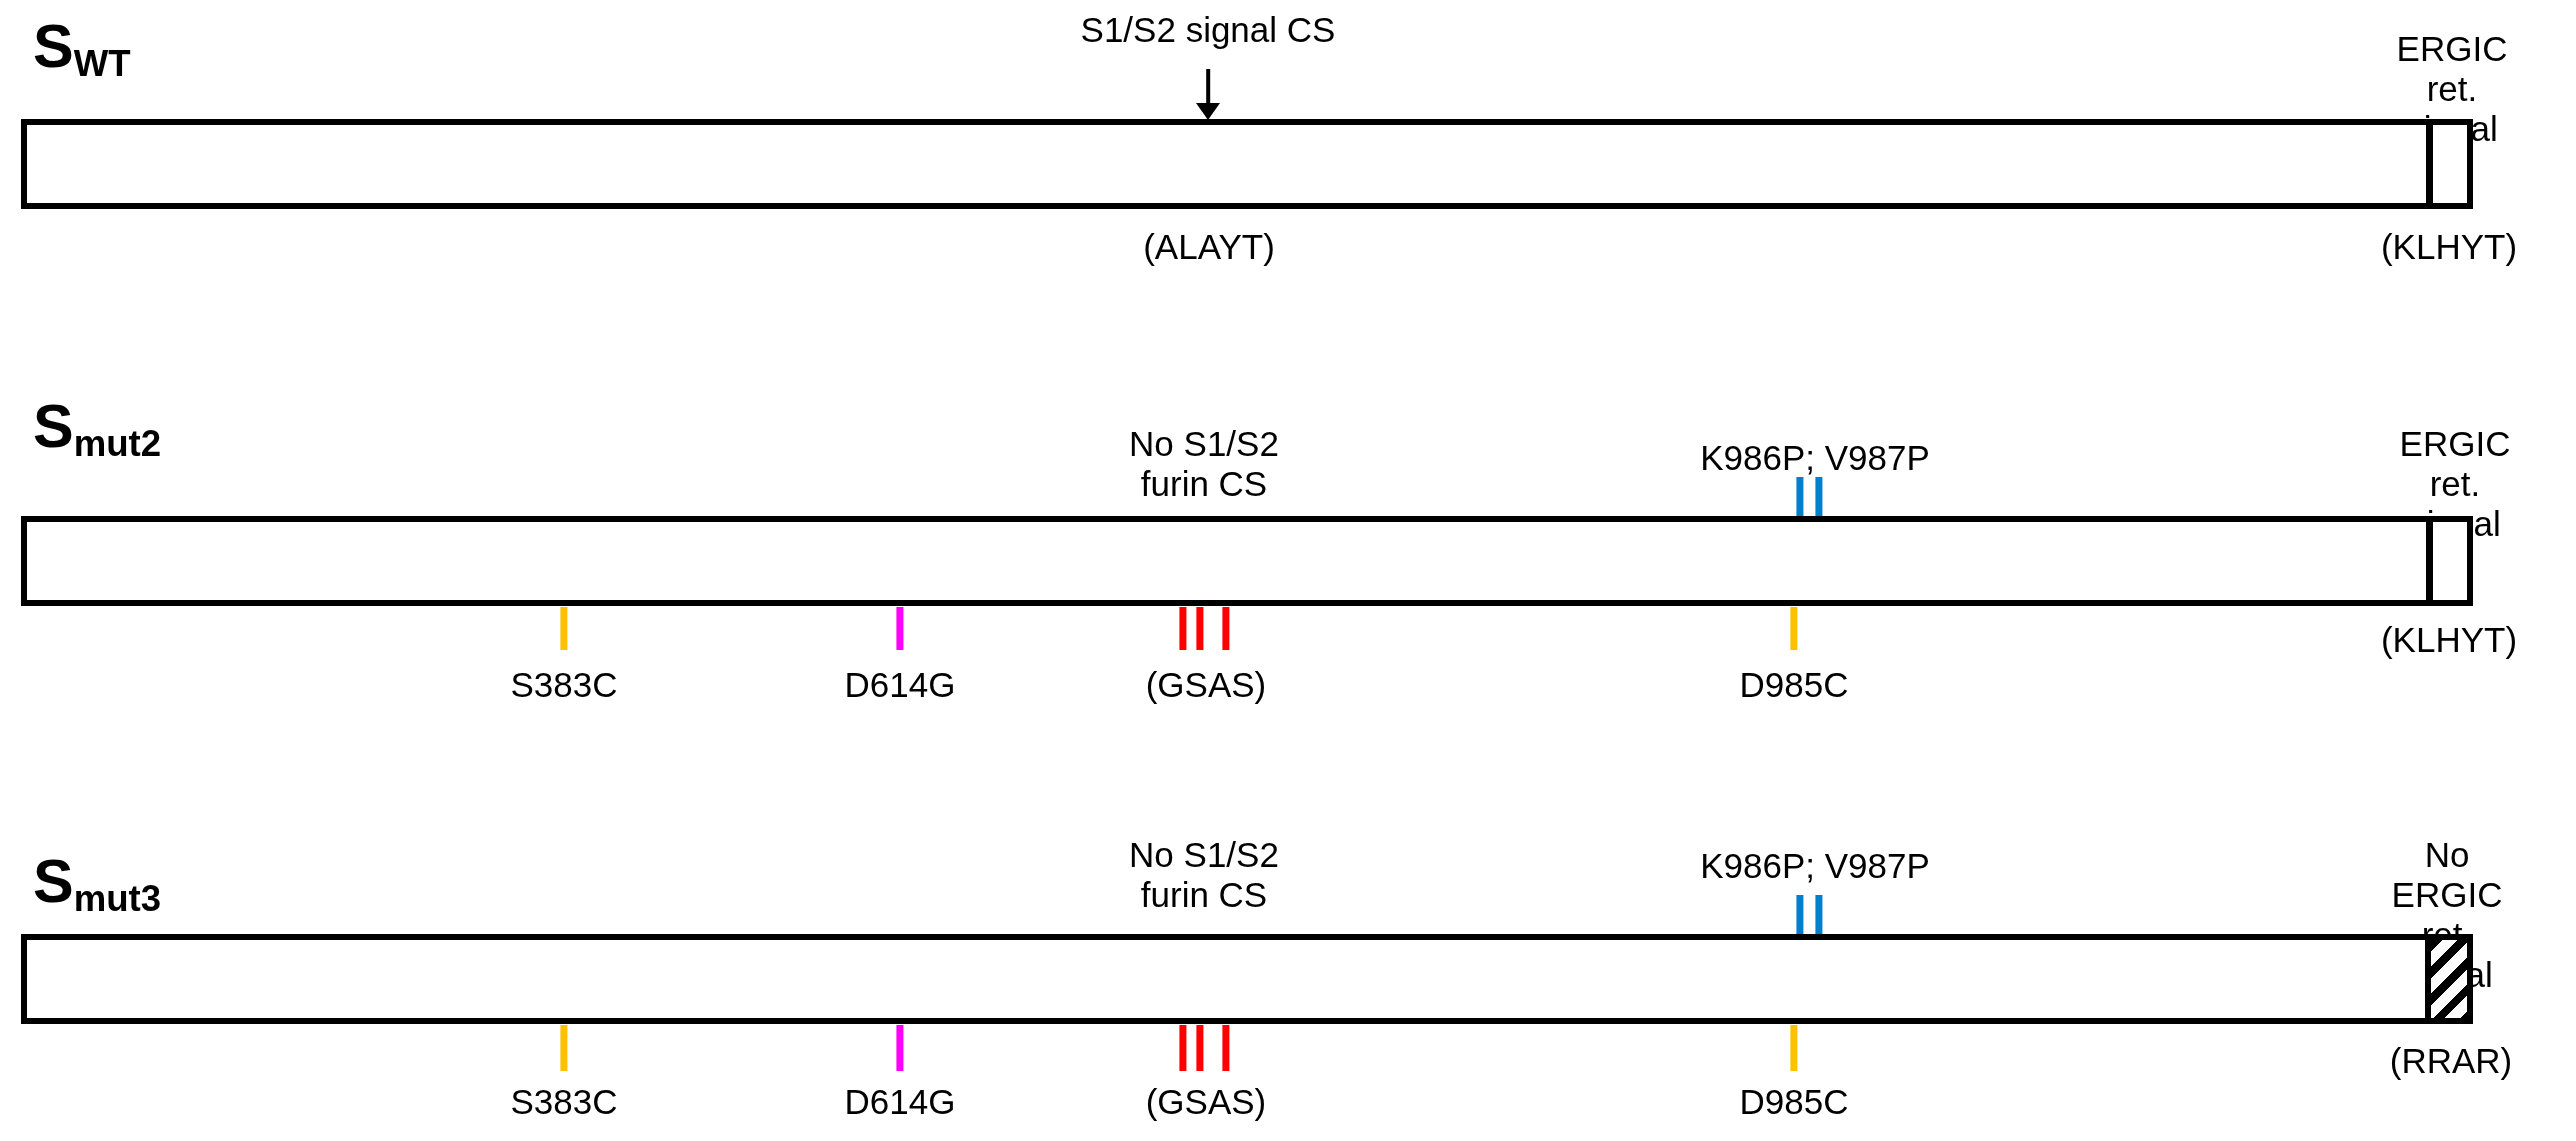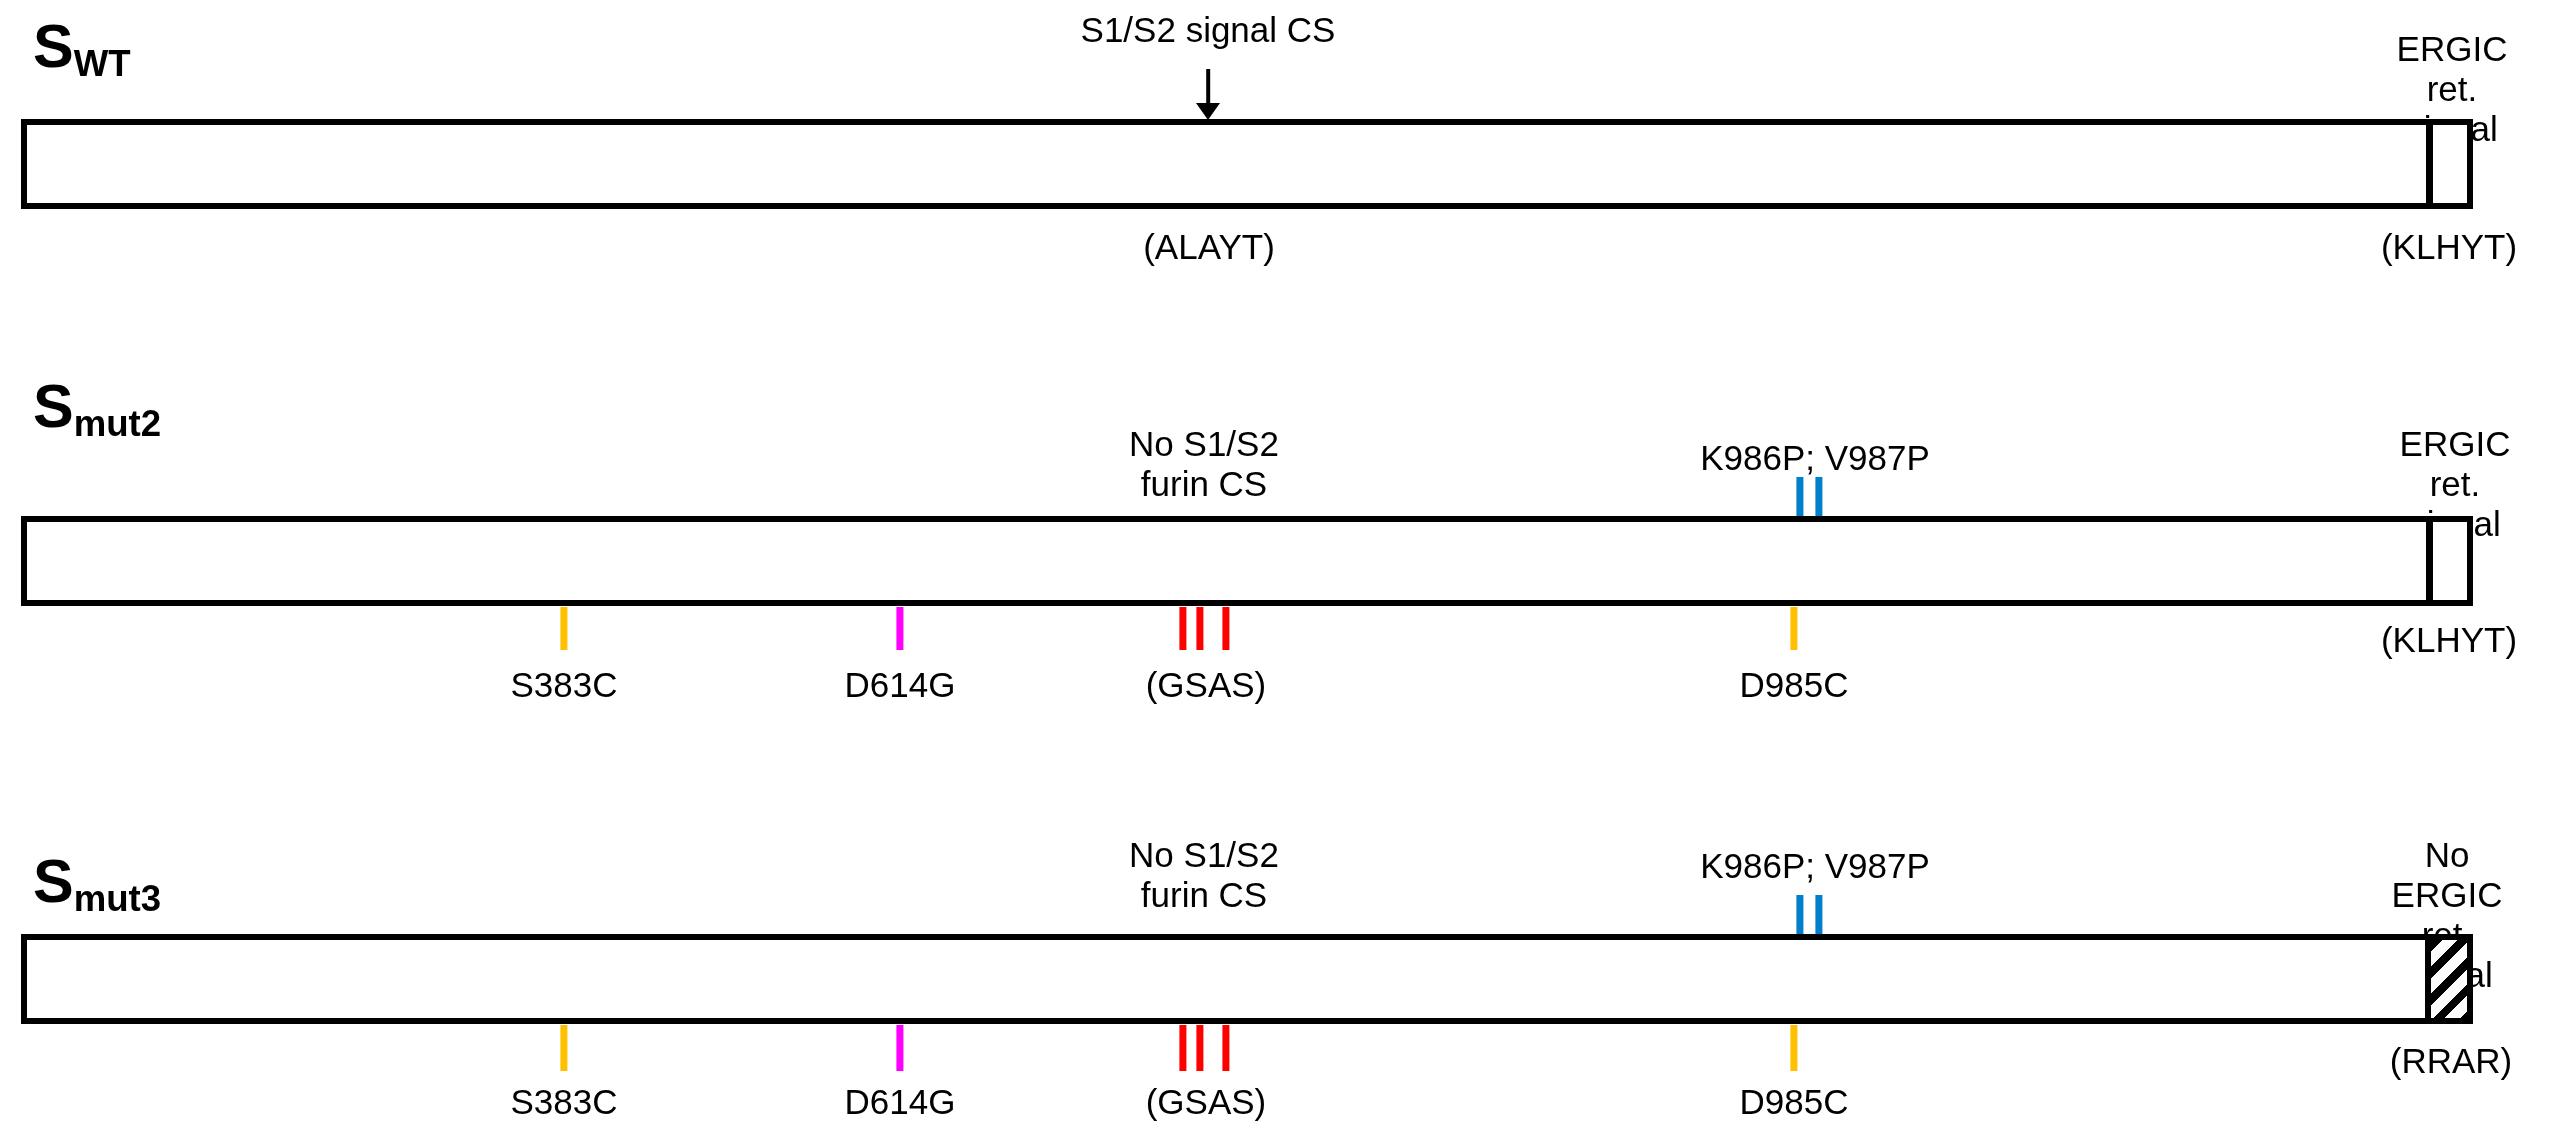--- a/index.html
+++ b/index.html
@@ -44,21 +44,21 @@
 
   <div class="annot" style="left:2452px;top:29px">ERGIC ret.
 signal</div>
 
   <div class="bar" style="top:119px"></div>
   <div class="seg-divider" style="left:2426px;top:119px"></div>
 
   <div class="annot" style="left:1209px;top:227px">(ALAYT)</div>
   <div class="annot" style="left:2449px;top:227px">(KLHYT)</div>
 
-  <div class="clabel" style="left:33px;top:376px"><span>S</span><sub>mut2</sub></div>
+  <div class="clabel" style="left:33px;top:396px"><span>S</span><sub>mut2</sub></div>
 
   <div class="annot" style="left:1204px;top:424px">No S1/S2
 furin CS</div>
   <div class="annot" style="left:1815px;top:438px">K986P; V987P</div>
   <div class="annot" style="left:2455px;top:424px">ERGIC ret.
 signal</div>
 
   <div class="tick blue" style="left:1800px;top:477px;height:39px"></div>
   <div class="tick blue" style="left:1819px;top:477px;height:39px"></div>
 

